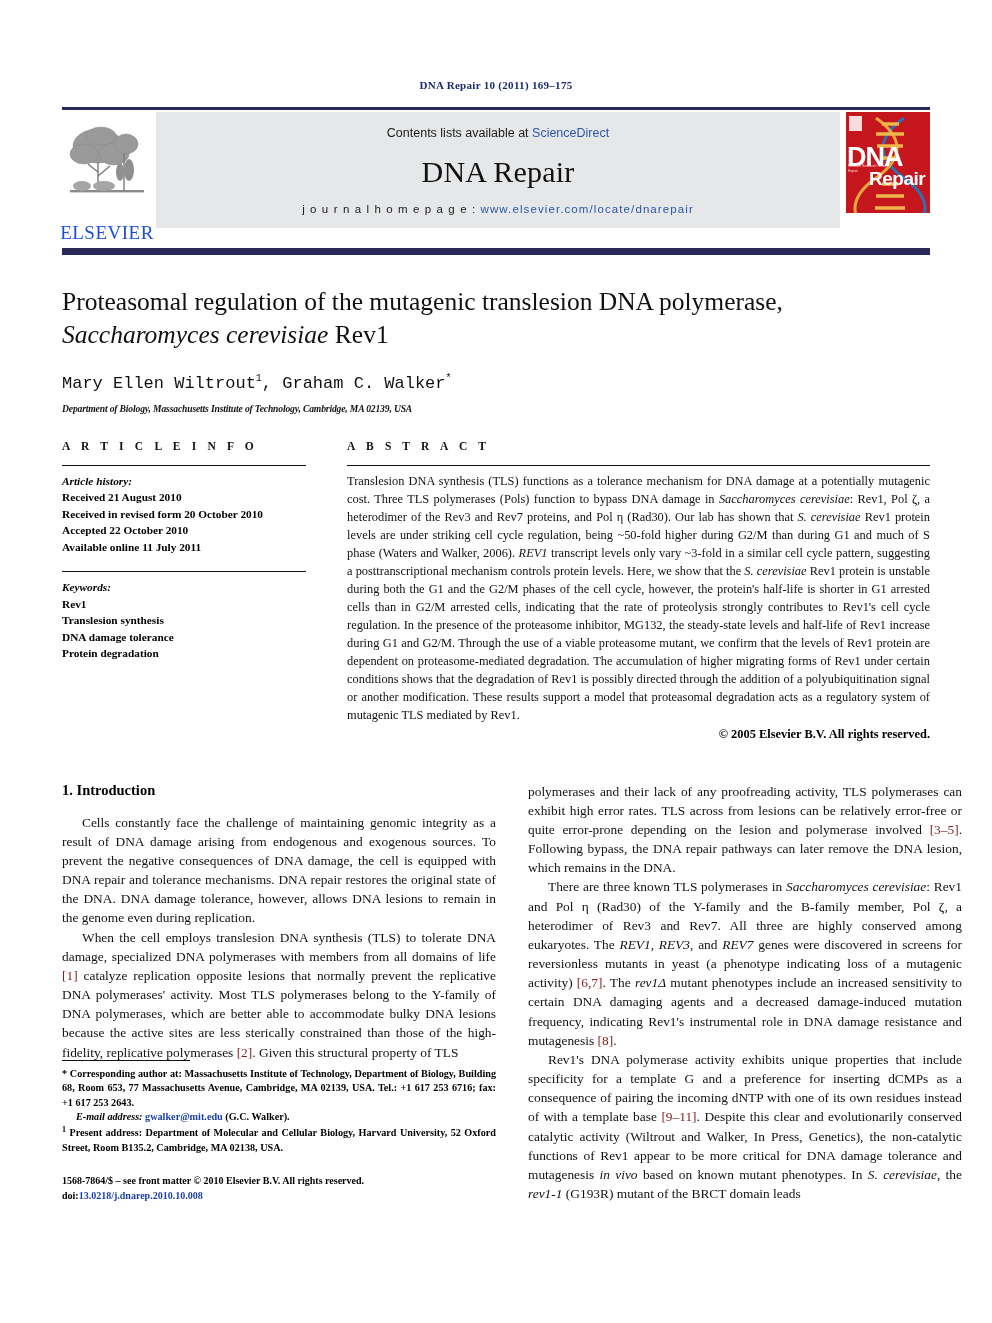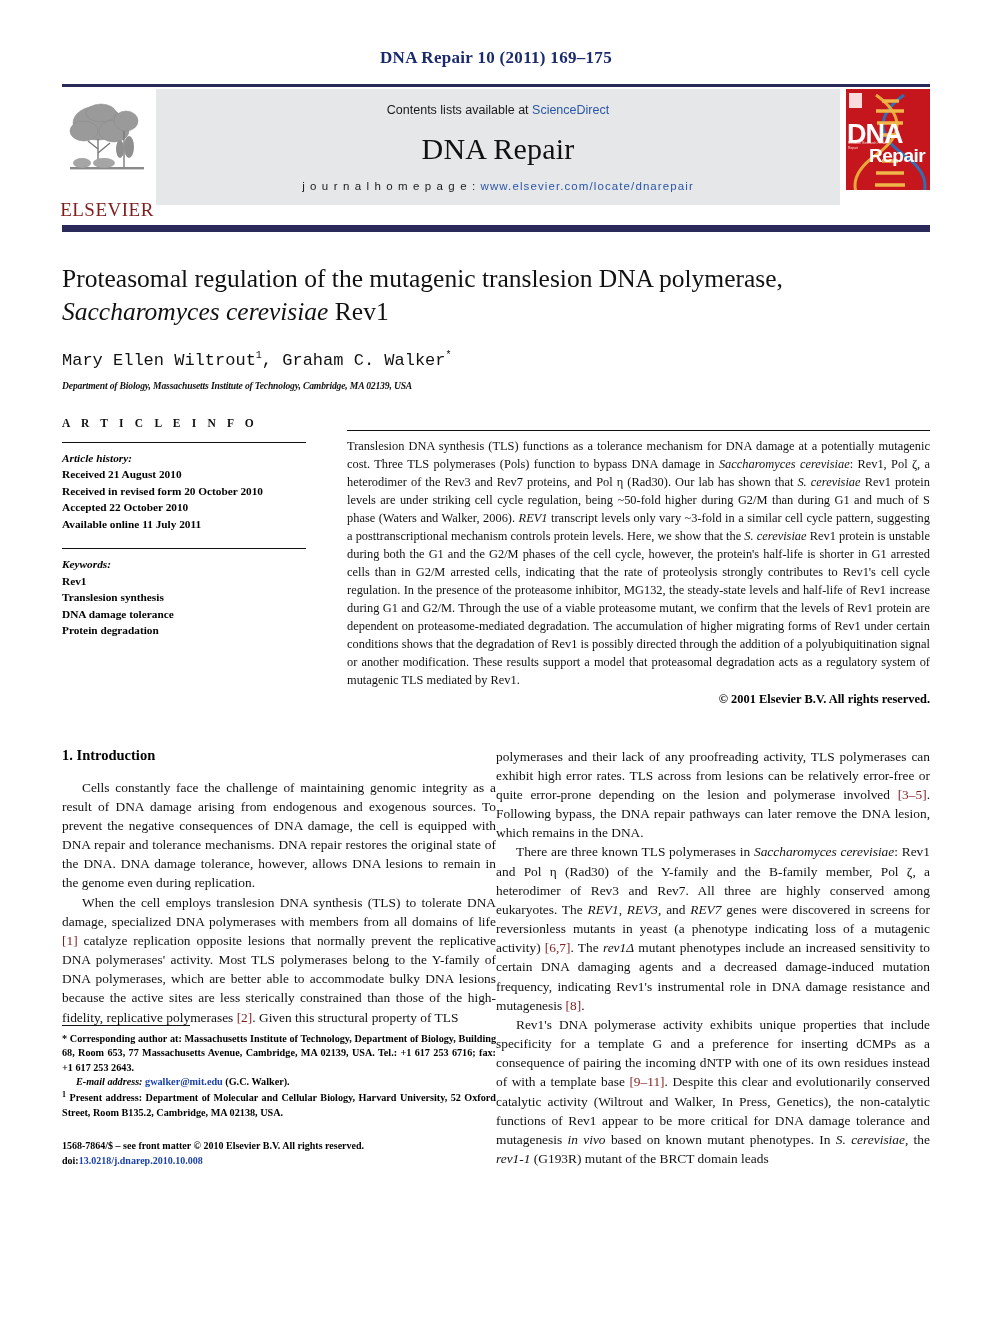--- a/index.html
+++ b/index.html
@@ -21,24 +21,25 @@
     position: relative;
     box-sizing: border-box;
     padding: 0 62px;
   }
 
   
   .running-head {
     text-align: center;
     font-family: "Liberation Serif", serif;
     font-weight: bold;
-    font-size: 17px;
+    font-size: 11px;
     color: #1a2a6c;
     letter-spacing: 0.3px;
     padding-top: 48px;
+    margin-top: 31px;
   }
 
   
   .masthead {
     margin-top: 16px;
     border-top: 3px solid #2a2a5a;
     position: relative;
     height: 136px;
   }
   .masthead-inner {
@@ -57,21 +58,21 @@
     padding-bottom: 4px;
   }
   .elsevier-tree {
     width: 78px;
     height: 96px;
   }
   .elsevier-word {
     font-family: "Liberation Serif", serif;
     font-size: 19px;
     letter-spacing: 0.5px;
-    color: #7f1d1d;
+    color: #1d4ed8;
     line-height: 1;
     margin-top: 7px;
   }
   .journal-band {
     flex: 1 1 auto;
     background: #e6e7e8;
     margin-left: 4px;
     margin-right: 6px;
     display: flex;
     flex-direction: column;
@@ -245,20 +246,21 @@
     text-align: right;
     font-size: 12.4px;
     margin-top: 2px;
     font-weight: bold;
   }
 
   
   .body-cols {
     margin-top: 40px;
     display: flex;
+    gap: 32px;
     position: relative;
   }
   .bcol {
     width: 434px;
     flex: 0 0 434px;
     position: relative;
   }
   .h2 {
     font-family: "Liberation Serif", serif;
     font-weight: bold;
@@ -402,23 +404,24 @@
       <div class="info-line">Available online 11 July 2011</div>
       <div class="hr-thin second"></div>
       <div class="info-label">Keywords:</div>
       <div class="kw-line">Rev1</div>
       <div class="kw-line">Translesion synthesis</div>
       <div class="kw-line">DNA damage tolerance</div>
       <div class="kw-line">Protein degradation</div>
     </div>
 
     <div class="col-abstract">
+      <div class="sec-head">A B S T R A C T</div>
       <div class="hr-thin"></div>
       <div class="abstract-body"><span>Translesion DNA synthesis (TLS) functions as a tolerance mechanism for DNA damage at a potentially mutagenic cost. Three TLS polymerases (Pols) function to bypass DNA damage in </span><span class="ital">Saccharomyces cerevisiae</span><span>: Rev1, Pol ζ, a heterodimer of the Rev3 and Rev7 proteins, and Pol η (Rad30). Our lab has shown that </span><span class="ital">S. cerevisiae</span><span> Rev1 protein levels are under striking cell cycle regulation, being ~50-fold higher during G2/M than during G1 and much of S phase (Waters and Walker, 2006). </span><span class="ital">REV1</span><span> transcript levels only vary ~3-fold in a similar cell cycle pattern, suggesting a posttranscriptional mechanism controls protein levels. Here, we show that the </span><span class="ital">S. cerevisiae</span><span> Rev1 protein is unstable during both the G1 and the G2/M phases of the cell cycle, however, the protein's half-life is shorter in G1 arrested cells than in G2/M arrested cells, indicating that the rate of proteolysis strongly contributes to Rev1's cell cycle regulation. In the presence of the proteasome inhibitor, MG132, the steady-state levels and half-life of Rev1 increase during G1 and G2/M. Through the use of a viable proteasome mutant, we confirm that the levels of Rev1 protein are dependent on proteasome-mediated degradation. The accumulation of higher migrating forms of Rev1 under certain conditions shows that the degradation of Rev1 is possibly directed through the addition of a polyubiquitination signal or another modification. These results support a model that proteasomal degradation acts as a regulatory system of mutagenic TLS mediated by Rev1.</span></div>
-      <div class="copyright">© 2001 Elsevier B.V. All rights reserved.</div>
+      <div class="copyright">© 2005 Elsevier B.V. All rights reserved.</div>
     </div>
   </div>
 
   <div class="body-cols">
 
     <div class="bcol">
       <div class="h2">1.  Introduction</div>
       <p class="para">Cells constantly face the challenge of maintaining genomic integrity as a result of DNA damage arising from endogenous and exogenous sources. To prevent the negative consequences of DNA damage, the cell is equipped with DNA repair and tolerance mechanisms. DNA repair restores the original state of the DNA. DNA damage tolerance, however, allows DNA lesions to remain in the genome even during replication.</p>
       <p class="para"><span>When the cell employs translesion DNA synthesis (TLS) to tolerate DNA damage, specialized DNA polymerases with members from all domains of life </span><span class="ref">[1]</span><span> catalyze replication opposite lesions that normally prevent the replicative DNA polymerases' activity. Most TLS polymerases belong to the Y-family of DNA polymerases, which are better able to accommodate bulky DNA lesions because the active sites are less sterically constrained than those of the high-fidelity, replicative polymerases </span><span class="ref">[2]</span><span>. Given this structural property of TLS</span></p>
 

